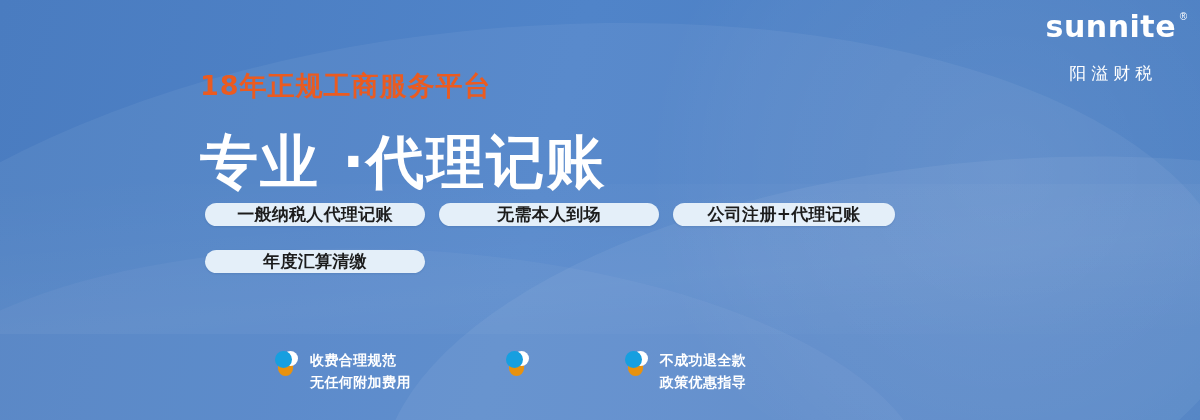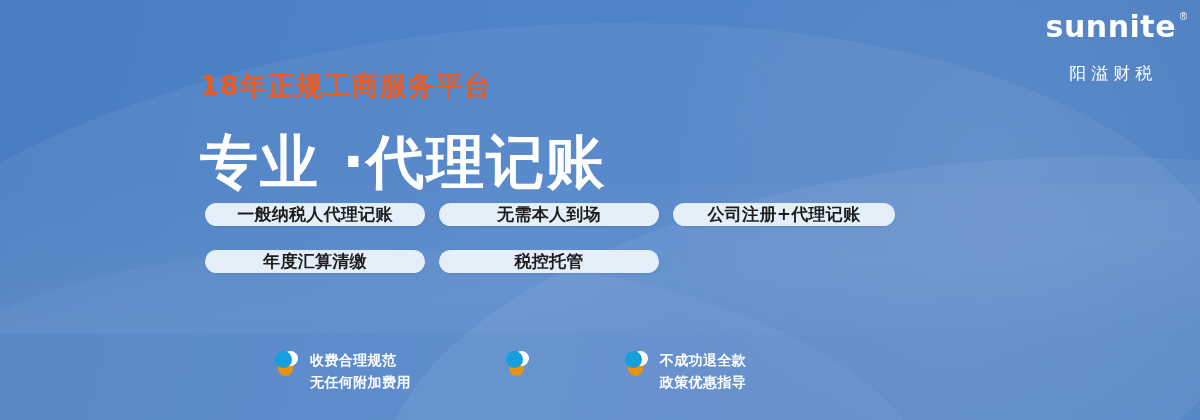--- a/index.html
+++ b/index.html
@@ -235,21 +235,20 @@
   <div class="headline">
     <div class="eyebrow">18年正规工商服务平台</div>
     <div class="title">专业 ·代理记账</div>
   </div>
 
   <div class="pill-grid">
     <div class="pill">一般纳税人代理记账</div>
     <div class="pill">无需本人到场</div>
     <div class="pill">公司注册+代理记账</div>
     <div class="pill">年度汇算清缴</div>
-    <div class="pill">税控托管</div>
   </div>
 
   <div class="features">
 
     <div class="feature">
       <span class="feature-icon">
         <span class="drop"></span>
           <span class="moon"></span>
           <span class="dot"></span>
       </span>

